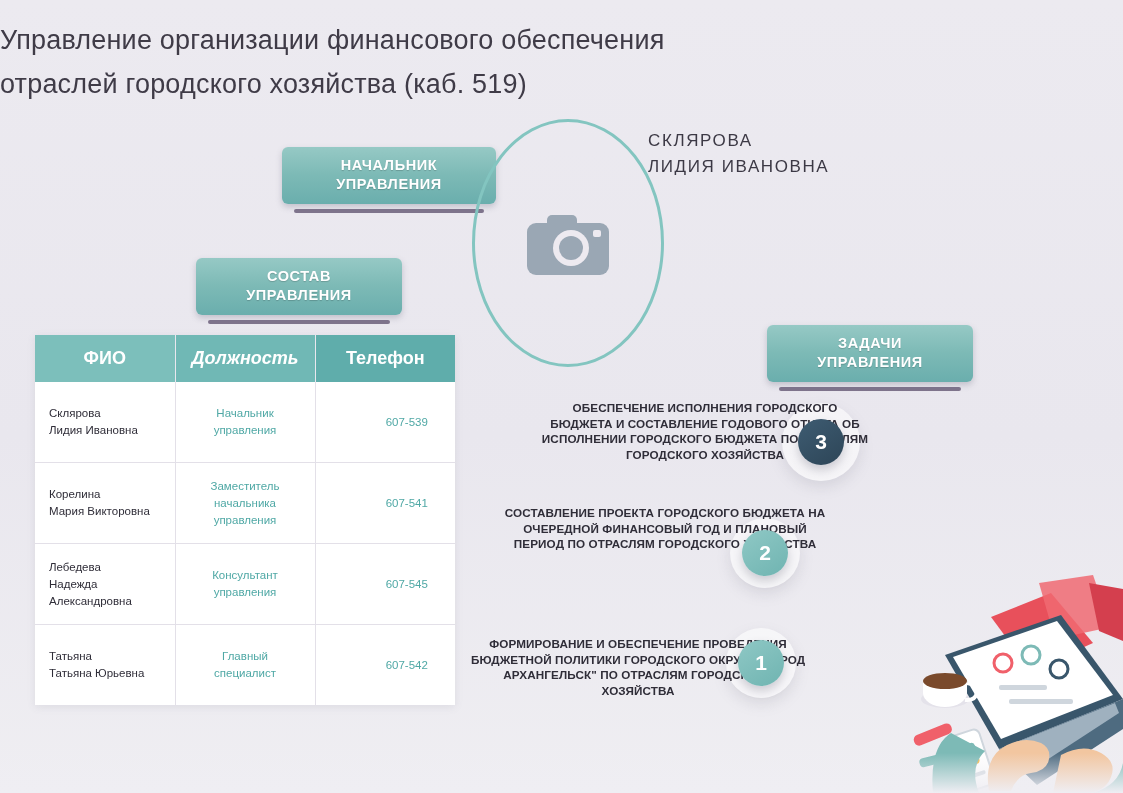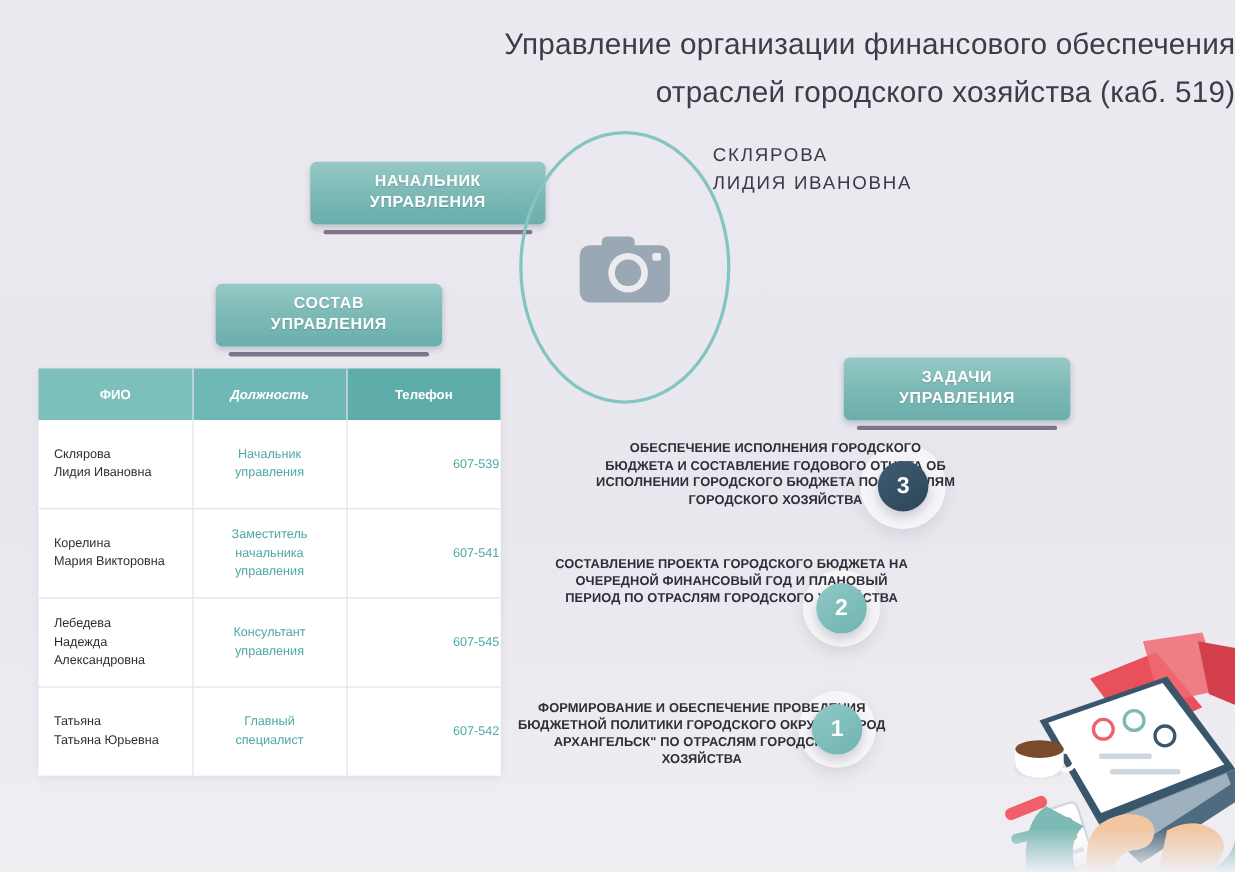--- a/index.html
+++ b/index.html
@@ -21,21 +21,21 @@
     background: linear-gradient(180deg, #eceaf0 0%, #e9e7ee 55%, #efeef2 100%);
     overflow: hidden;
   }
 
   
   .title {
     position: absolute;
     top: 18px;
     left: 0;
     width: 1123px;
-    text-align: right;
+    text-align: left;
     color: #3f3b47;
     font-size: 27px;
     line-height: 44px;
     font-weight: 400;
     letter-spacing: 0.2px;
   }
   .title .line2 { display: block; }
 
   
   .ribbon {
@@ -141,21 +141,21 @@
     box-shadow: 0 2px 8px rgba(100,100,120,0.12);
   }
   table {
     border-collapse: collapse;
     width: 420px;
     table-layout: fixed;
   }
   thead th {
     background: #7cbfbb;
     color: #ffffff;
-    font-size: 12px;
+    font-size: 18px;
     font-weight: bold;
     height: 45px;
     text-align: center;
     border-right: 1px solid #e9e7ee;
   }
   thead th:last-child { border-right: none; }
   thead th.c2 { background: #70b8b5; font-style: italic; }
   thead th.c3 { background: #5fadab; }
   tbody td {
     background: #ffffff;
@@ -174,21 +174,21 @@
     text-align: left;
     width: 174px;
   }
   td.post {
     color: #4fa8a5;
     text-align: center;
     width: 140px;
   }
   td.phone {
     color: #4fa8a5;
-    text-align: right;
+    text-align: center;
     width: 106px;
     font-size: 11.5px;
     padding-left: 44px;
   }
 
   
   .task {
     position: absolute;
     width: 420px;
     text-align: right;

